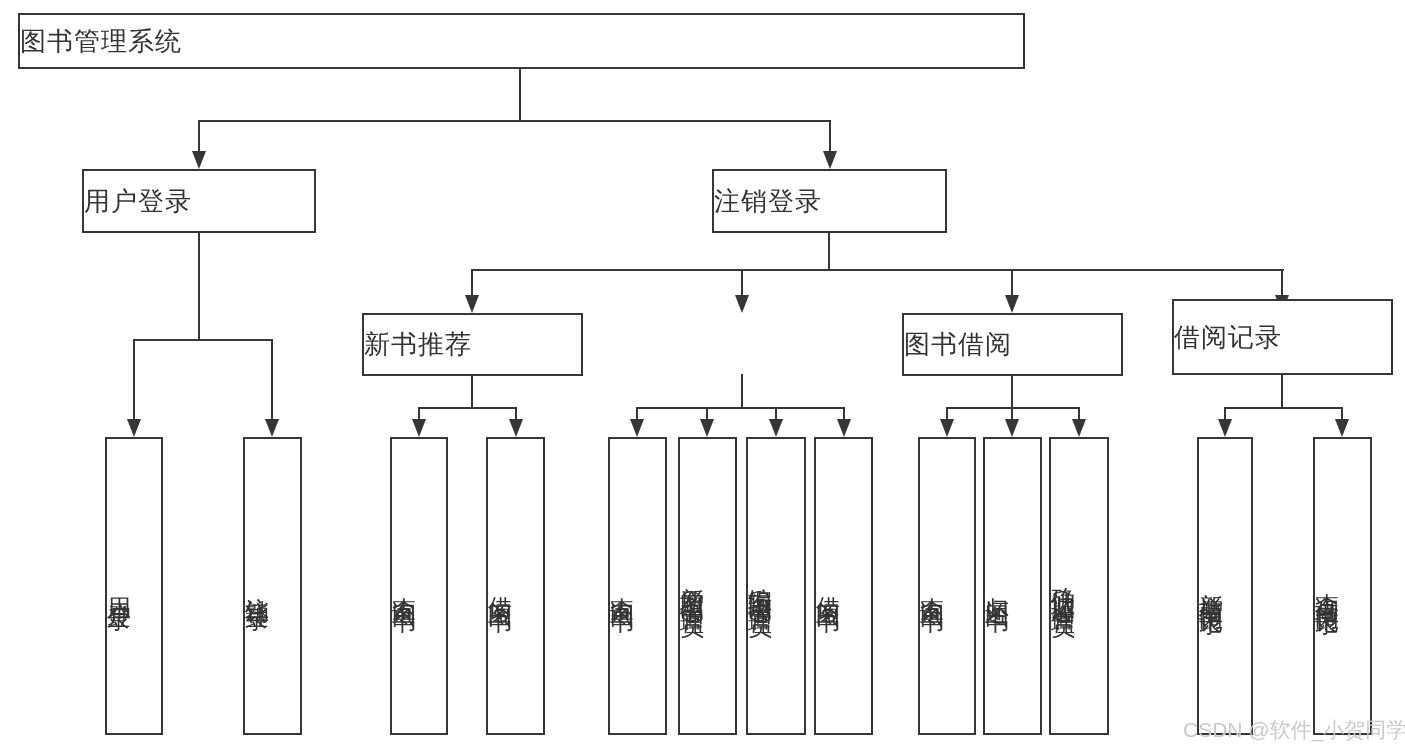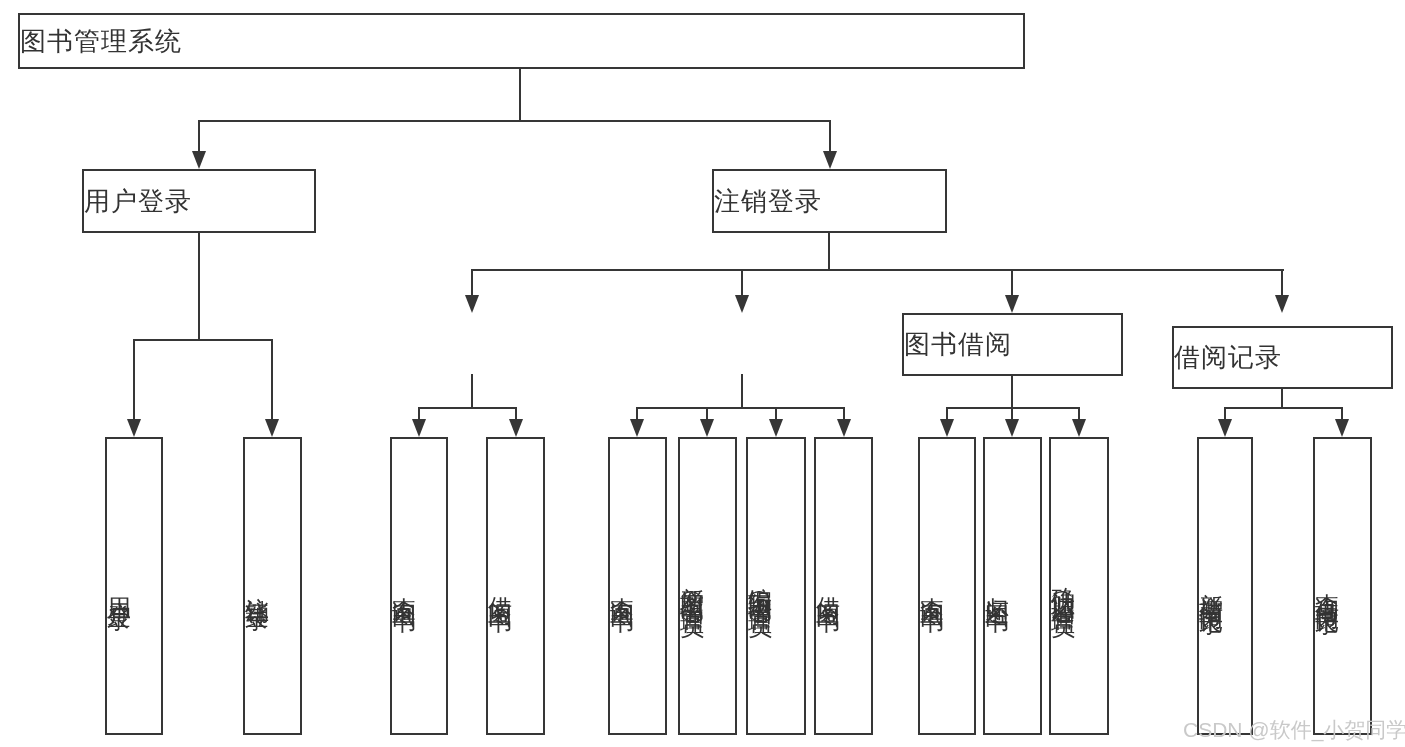--- a/index.html
+++ b/index.html
@@ -130,24 +130,27 @@
     <span>图书管理系统</span>
   </div>
 
   <div class="node hbox" style="left:82px;top:169px;width:234px;height:64px">
     <span>用户登录</span>
   </div>
   <div class="node hbox" style="left:712px;top:169px;width:235px;height:64px">
     <span>注销登录</span>
   </div>
 
+  <div class="node hbox" style="left:362px;top:313px;width:221px;height:63px">
+    <span>新书推荐</span>
+  </div>
   <div class="node hbox" style="left:902px;top:313px;width:221px;height:63px">
     <span>图书借阅</span>
   </div>
-  <div class="node hbox" style="left:1172px;top:326px;width:221px;height:63px">
+  <div class="node hbox" style="left:1172px;top:299px;width:221px;height:76px">
     <span>借阅记录</span>
   </div>
 
   <div class="node" style="left:105px;top:437px;width:58px;height:298px">
     <span class="vtext">用户登录</span>
   </div>
   <div class="node" style="left:243px;top:437px;width:59px;height:298px">
     <span class="vtext">注销登录</span>
   </div>
 

